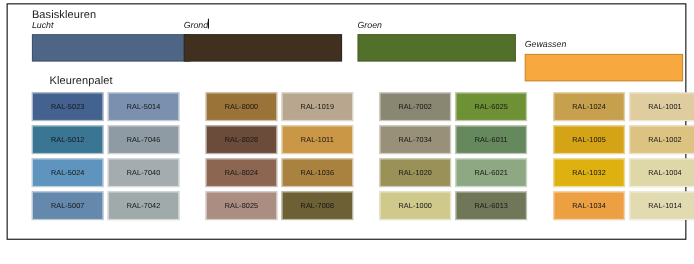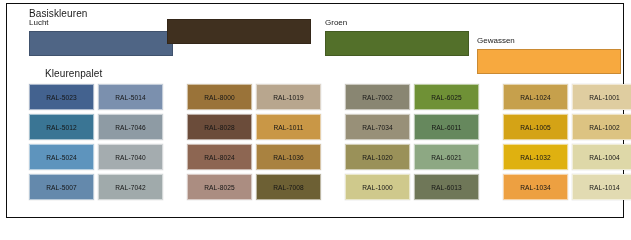--- a/index.html
+++ b/index.html
@@ -38,20 +38,21 @@
   #title-kleurenpalet { left: 22px; top: 64px; padding-left: 16px; }
 
   
   .base-group {
     position: absolute;
     top: 13px;
     width: 144px;
   }
   .base-label {
     font-size: 8px;
+    font-style: italic;
     color: #1a1a1a;
     height: 12px;
     line-height: 12px;
     white-space: nowrap;
     position: relative;
   }
   .caret {
     display: inline-block;
     width: 1px;
     height: 9px;
@@ -106,20 +107,21 @@
 <div id="frame">
 
   <div class="section-title" id="title-basiskleuren">Basiskleuren</div>
 
   <div id="base-colors-row">
       <div class="base-group" style="left: 22px;">
         <div class="base-label"><span>Lucht</span></div>
         <div class="base-swatch" style="background: rgb(79, 101, 133);"></div>
       </div>
       <div class="base-group" style="left: 160px;">
+        <div class="base-label"><span>Grond</span><span class="caret"></span></div>
         <div class="base-swatch" style="background: rgb(64, 48, 31);"></div>
       </div>
       <div class="base-group" style="left: 318px;">
         <div class="base-label"><span>Groen</span></div>
         <div class="base-swatch" style="background: rgb(83, 112, 42);"></div>
       </div>
       <div class="base-group" style="left: 470px; margin-top: 18px;">
         <div class="base-label"><span>Gewassen</span></div>
         <div class="base-swatch" style="background: rgb(247, 169, 63);"></div>
       </div>

